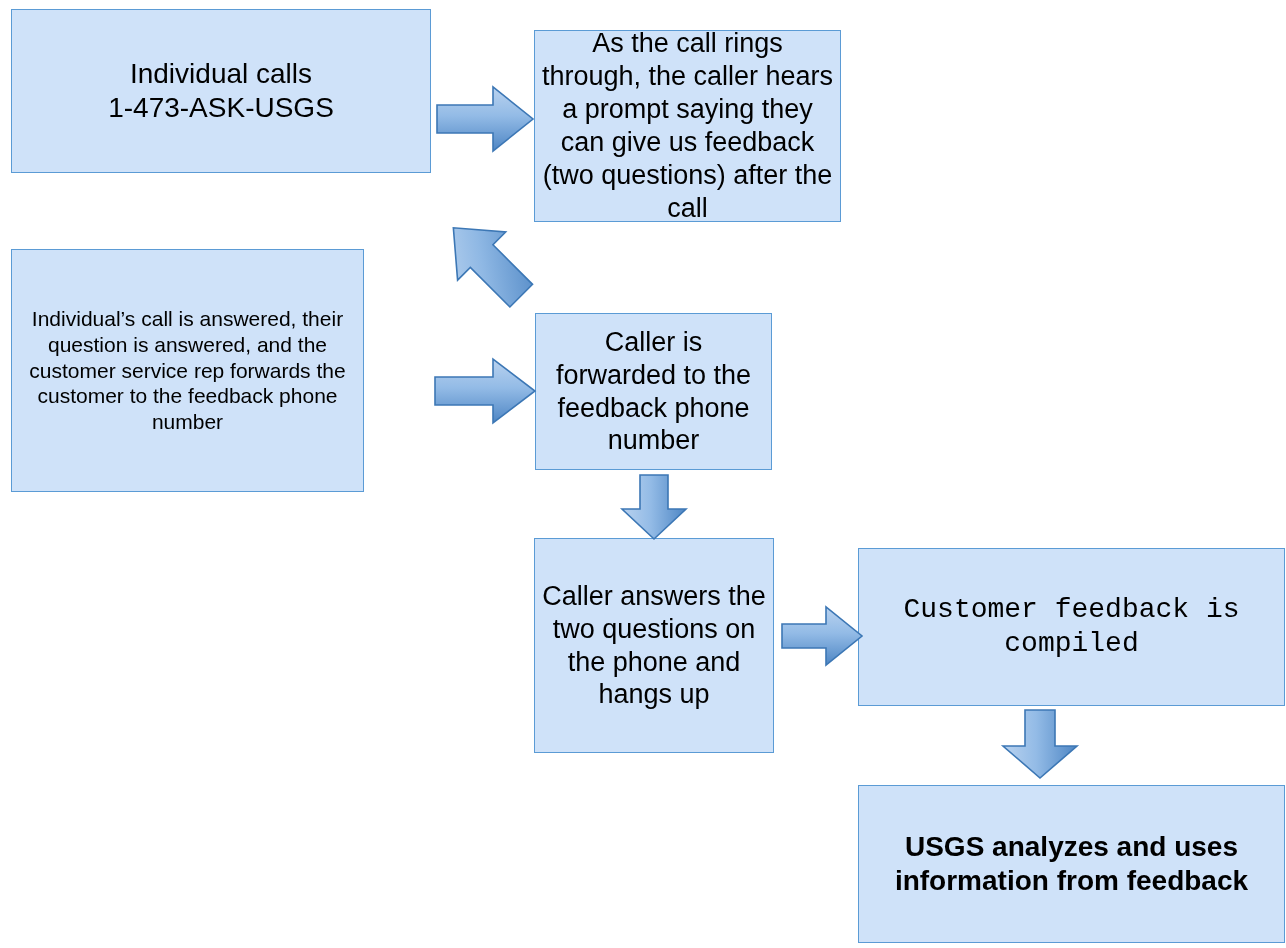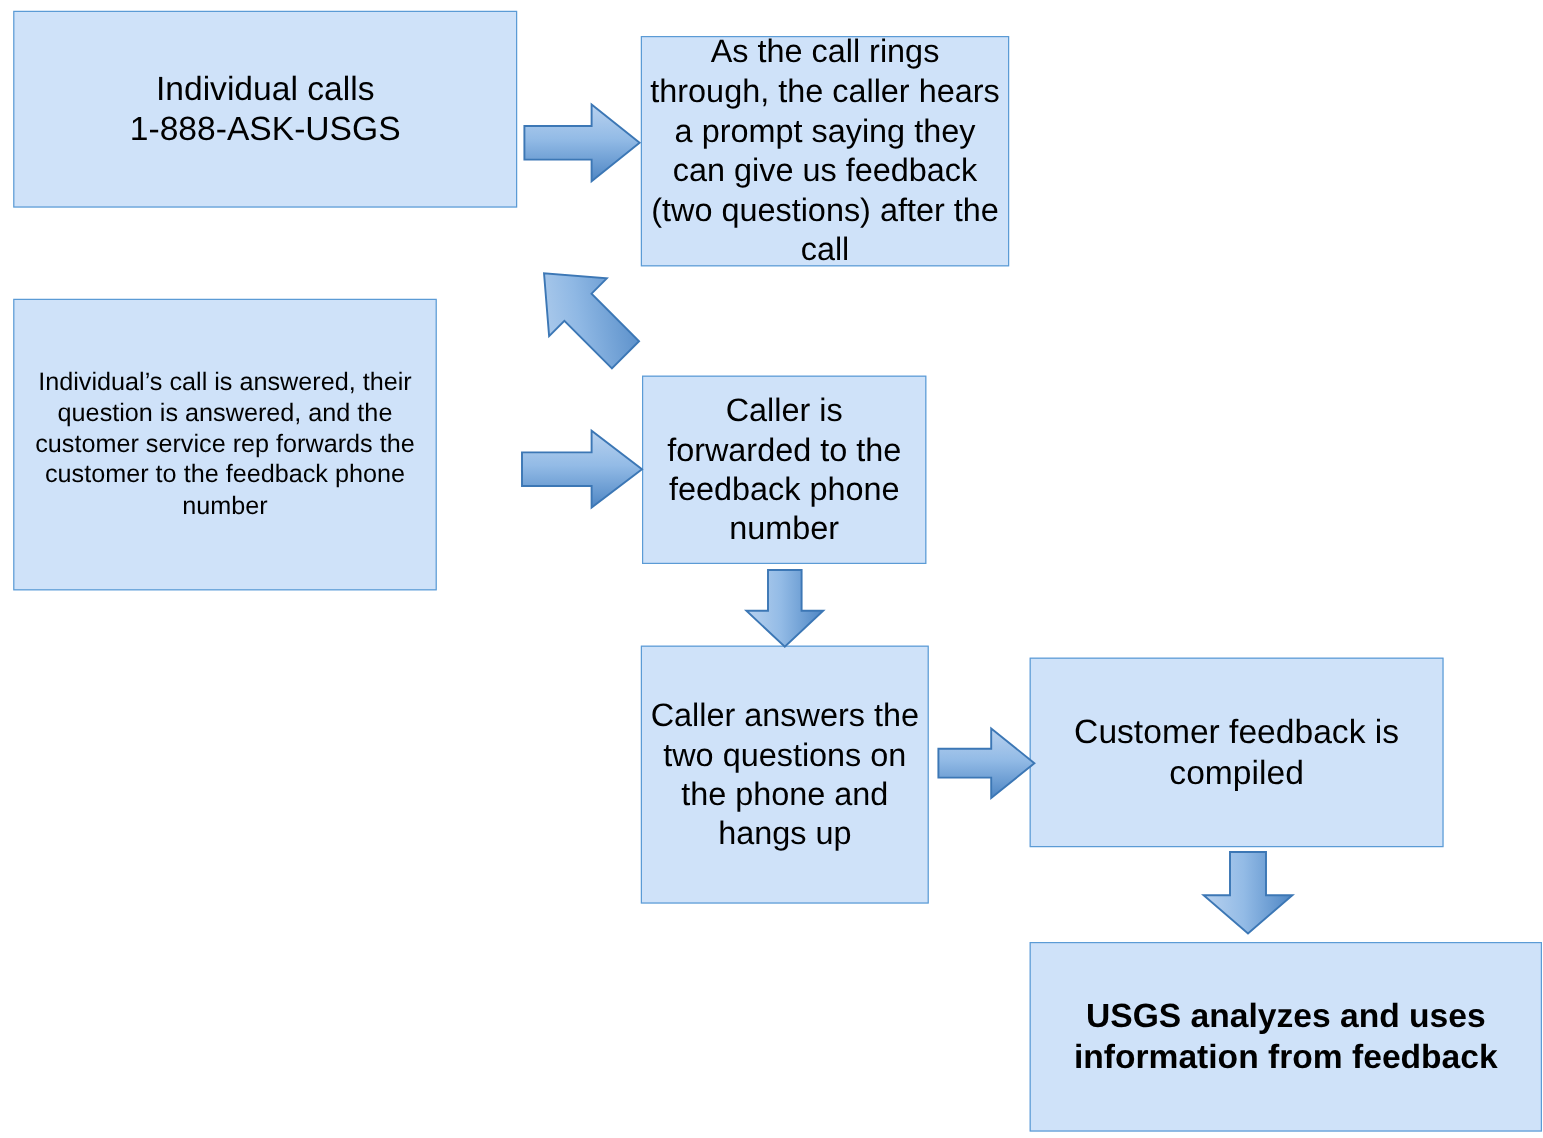--- a/index.html
+++ b/index.html
@@ -37,21 +37,21 @@
     display: block;
     width: 100%;
     white-space: pre-line;
   }
   
   #node-individual-calls      { left: 11px;  top: 9px;   width: 420px; height: 164px; font-size: 28px; }
   #node-ring-prompt           { left: 534px; top: 10px;  width: 307px; height: 192px; font-size: 27px; margin-top: 20px; }
   #node-call-answered         { left: 11px;  top: 249px; width: 353px; height: 243px; font-size: 21px; }
   #node-forwarded             { left: 535px; top: 313px; width: 237px; height: 157px; font-size: 27px; justify-content: center; }
   #node-answers-questions     { left: 534px; top: 538px; width: 240px; height: 215px; font-size: 27px; justify-content: center; }
-  #node-feedback-compiled     { left: 858px; top: 548px; width: 345px; height: 158px; font-size: 28px; }
+  #node-feedback-compiled     { left: 858px; top: 548px; width: 427px; height: 158px; font-size: 28px; font-family: Liberation Mono, monospace; }
   #node-usgs-analyzes         { left: 858px; top: 785px; width: 427px; height: 158px; font-size: 28px; font-weight: bold; }
 
   
   .arrow {
     position: absolute;
   }
   .arrow svg { display: block; overflow: visible; }
 
   #arrow-calls-to-prompt   { left: 435px; top: 83px;  width: 100px; height: 72px; }
   #arrow-prompt-to-answer  { left: 436px; top: 216px; width: 104px; height: 90px; }
@@ -60,21 +60,21 @@
   #arrow-quest-to-compile  { left: 780px; top: 604px; width: 84px; height: 64px; }
   #arrow-compile-to-usgs   { left: 1000px; top: 708px; width: 80px; height: 72px; }
 </style>
 </head>
 <body>
 
 <div id="canvas">
 
   <div class="node" id="node-individual-calls">
     <span class="node-text">Individual calls
-1-888-ASK-USGS</span>
+1-473-ASK-USGS</span>
   </div>
 
   <div class="node" id="node-ring-prompt">
     <span class="node-text">As the call rings through, the caller hears a prompt saying they can give us feedback (two questions) after the call</span>
   </div>
 
   <div class="node" id="node-call-answered">
     <span class="node-text">Individual’s call is answered, their question is answered, and the customer service rep forwards the customer to the feedback phone number</span>
   </div>
 

